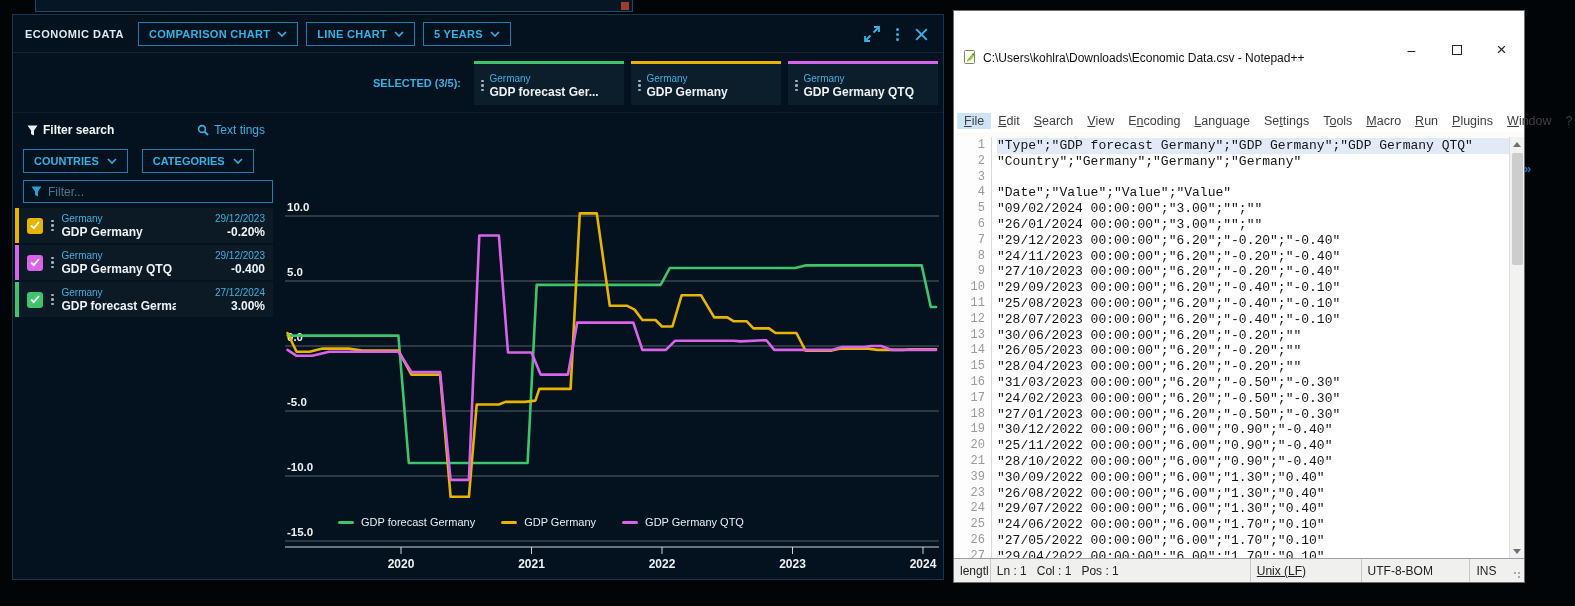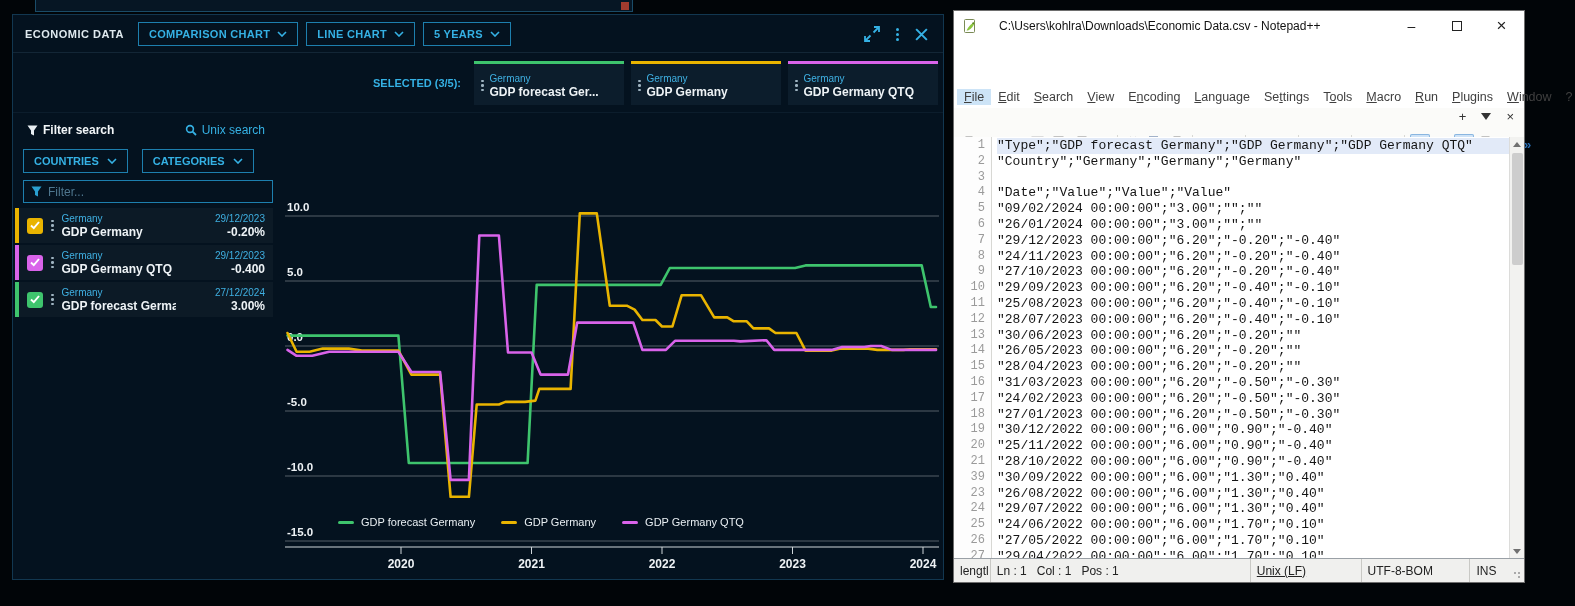--- a/index.html
+++ b/index.html
@@ -69,21 +69,21 @@
   .chart svg { position:absolute; left:0; top:0; }
   .legend { position:absolute; left:0; right:0; top:403px; display:flex; justify-content:center;
     gap:26px; transform:translateX(-70px); }
   .legend-item { display:flex; align-items:center; gap:7px; cursor:pointer; }
   .legend-dash { width:16px; height:3px; border-radius:2px; }
   .legend-label { font-size:11px; color:#e8eef2; white-space:nowrap; }
 
   
   .npp { position:absolute; left:953px; top:10px; width:572px; height:573px; background:#fff;
     border:1px solid #6e6e6e; color:#111; }
-  .npp-title { height:30px; background:#fff; display:flex; align-items:center; padding-left:8px; gap:21px; }
+  .npp-title { height:30px; background:#fff; display:flex; align-items:flex-end; padding-left:8px; gap:5px;margin-top:24px; }
   .npp-title-text { font-size:12px; color:#111; white-space:nowrap; overflow:hidden; }
   .npp-ctrls { margin-left:auto; display:flex; height:30px; }
   .npp-ctrl { width:45px; height:30px; display:flex; align-items:center; justify-content:center;
     font-size:14px; color:#222; cursor:pointer; }
   .npp-ctrl .maxbox { width:10px; height:10px; border:1.2px solid #222; }
   .npp-menu { height:22px; display:flex; align-items:center; padding-left:3px; font-size:12.5px; color:#404040;margin-top:45px; }
   .menu-item { padding:1px 7px; cursor:pointer; white-space:pre; }
   .menu-item.active { background:#cde4f7; }
   .menu-item .u { text-decoration:underline; }
   .npp-toolbar { position:relative; height:50px; background:#fbfbf9; border-bottom:1px solid #e3e3e0; }
@@ -226,21 +226,21 @@
           <svg width="11" height="11" viewBox="0 0 11 11">
               <path d="M0.5 0.5h10L7 5.5v5l-3-1.5v-3.5z" fill="#e8eef2"></path>
             </svg>
           <span>Filter search</span>
         </span>
         <span class="tab-text">
           <svg width="12" height="12" viewBox="0 0 12 12">
               <circle cx="5" cy="5" r="3.4" fill="none" stroke="#35b1e4" stroke-width="1.6"></circle>
               <path d="M7.6 7.6L11 11" stroke="#35b1e4" stroke-width="1.8"></path>
             </svg>
-          <span>Unix search</span>
+          <span>Text tings</span>
         </span>
       </div>
       <div class="dd-row">
         <button class="dd-btn">
           <span>COUNTRIES</span>
           <svg class="chev" viewBox="0 0 10 6">
               <polyline points="1,1 5,5 9,1" fill="none" stroke="#35b1e4" stroke-width="1.6"></polyline>
             </svg>
         </button>
         <button class="dd-btn">

